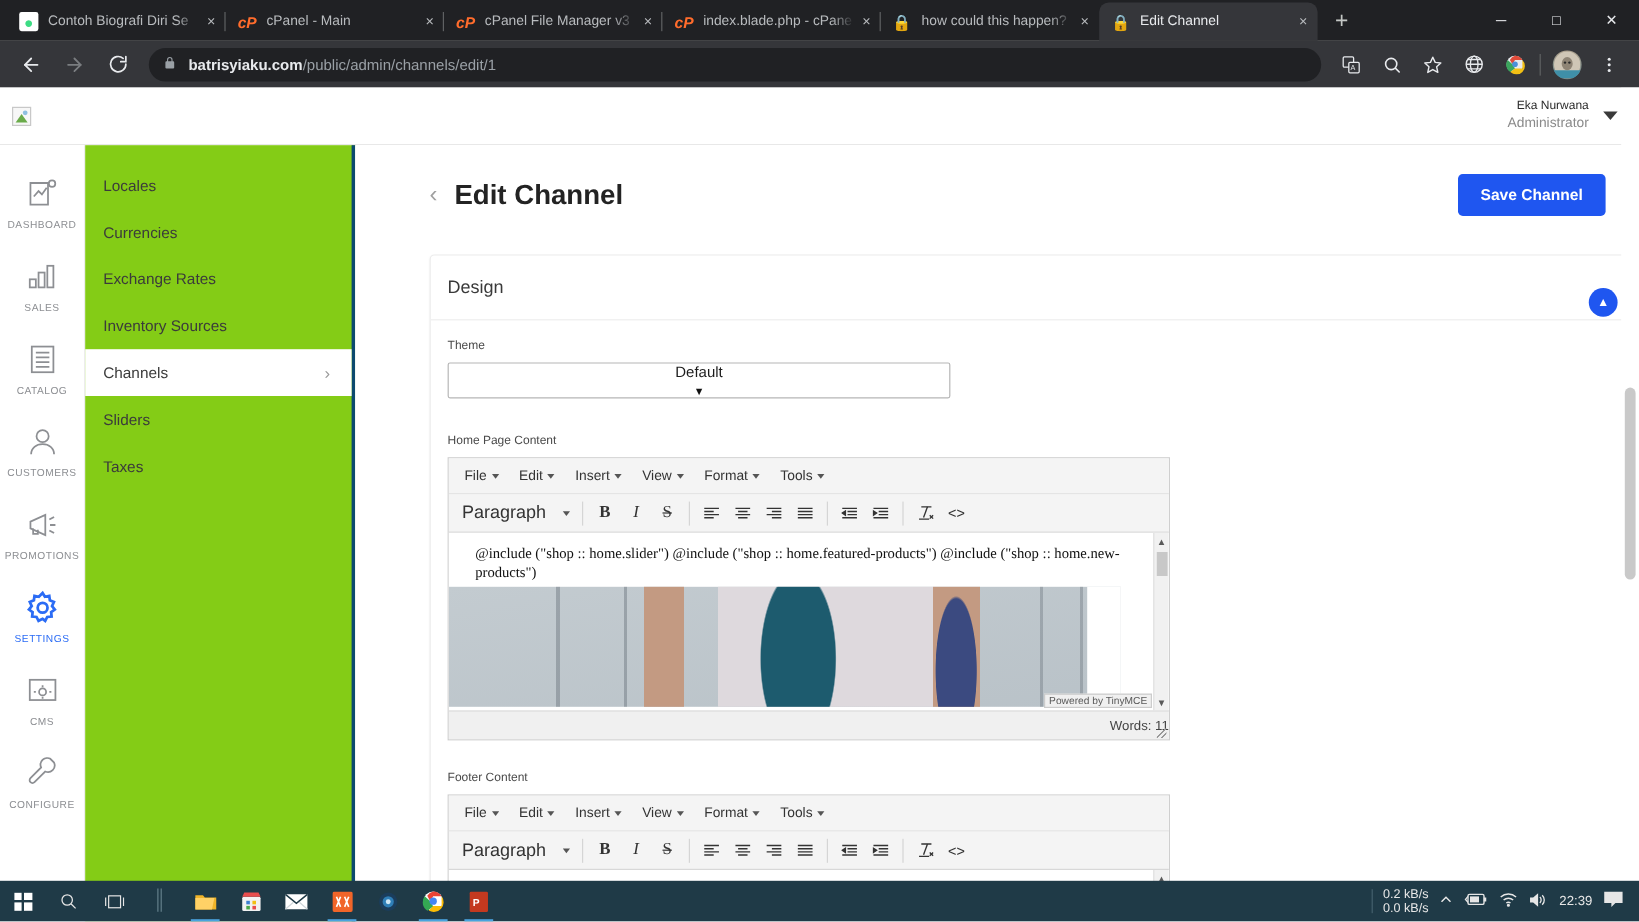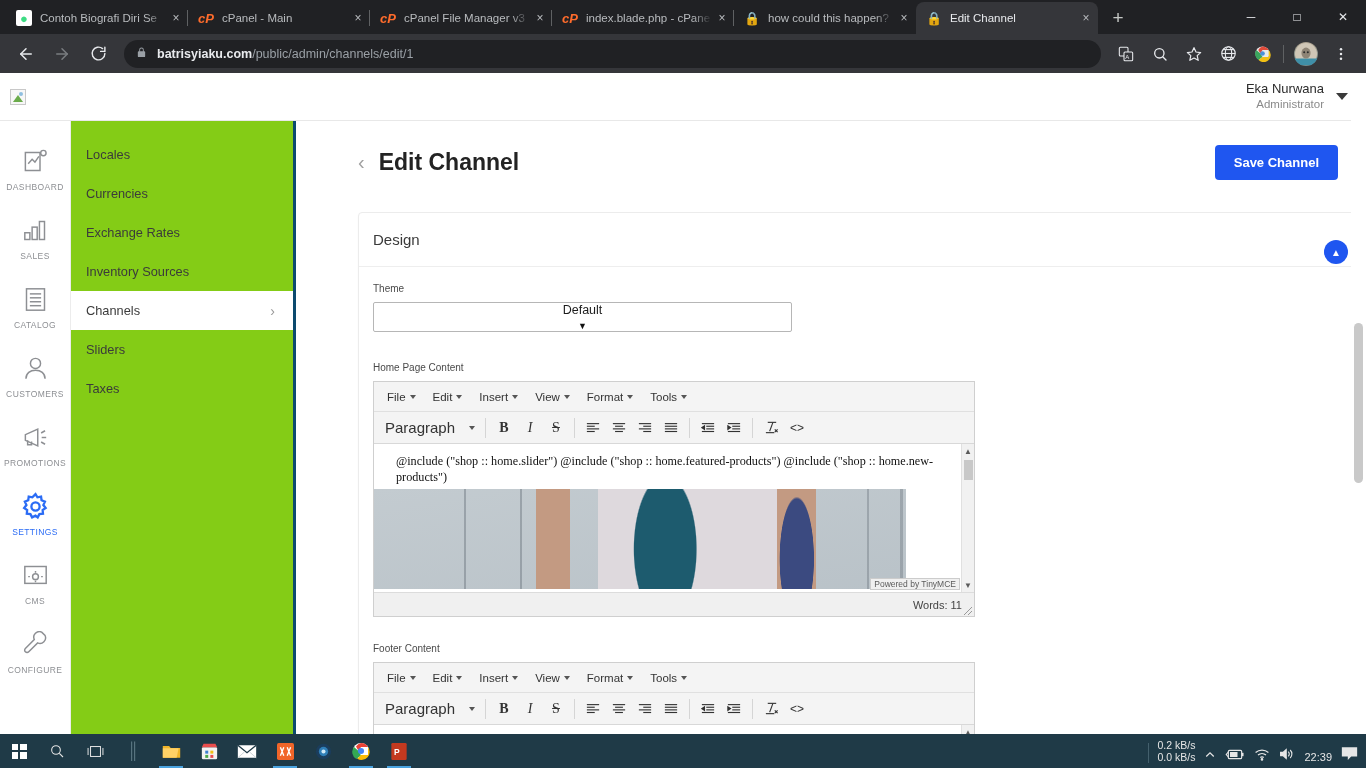--- a/index.html
+++ b/index.html
@@ -101,21 +101,21 @@
     content: ""; position: absolute; left: 2px; bottom: 2px;
     width: 0; height: 0; border-left: 5px solid transparent;
     border-right: 5px solid transparent; border-bottom: 7px solid #6aab4a;
   }
   .broken-img::after {
     content: ""; position: absolute; right: 2px; top: 2px;
     width: 4px; height: 4px; background: #8fbfe0; border-radius: 50%;
   }
   .user-block { display: flex; align-items: center; gap: 12px; }
   .user-text { text-align: right; line-height: 1.25; }
-  .user-name { font-size: 13px; color: #2b2b2b; }
+  .user-name { font-size: 10px; color: #2b2b2b; }
   .user-role { font-size: 11.5px; color: #8a8a8a; }
   .caret-down {
     width: 0; height: 0; border-left: 6px solid transparent;
     border-right: 6px solid transparent; border-top: 7px solid #3a3a3a;
   }
 
   .body-row { display: flex; height: 647px; }
 
   
   .rail {
@@ -243,21 +243,21 @@
     background: #c8c8c8;
   }
   .mce-vscroll .arrow-dn { position: absolute; bottom: 0; width: 100%; }
   .tiny-badge {
     position: absolute; right: 14px; bottom: 2px; font-size: 8.5px;
     color: #5a5a5a; background: #f0f0f0; border: 1px solid #ccc; padding: 0 3px;
   }
   .mce-status {
     height: 24px; background: #f0f0f0; border-top: 1px solid #dcdcdc;
     display: flex; align-items: center; justify-content: flex-end;
-    padding-right: 12px; font-size: 11px; color: #444; position: relative;
+    font-size: 11px; color: #444; position: relative;
   }
   .resize-grip {
     position: absolute; right: 2px; bottom: 1px; width: 8px; height: 8px;
     background:
       linear-gradient(135deg, transparent 45%, #999 45%, #999 55%, transparent 55%),
       linear-gradient(135deg, transparent 70%, #999 70%, #999 80%, transparent 80%);
   }
 
   
   .page-scroll {
@@ -283,22 +283,22 @@
     content: ""; position: absolute; bottom: 0; left: 7px; width: 24px;
     height: 2px; background: #4aa3df;
   }
   .win-logo {
     width: 15px; height: 15px;
     display: grid; grid-template-columns: 1fr 1fr; grid-template-rows: 1fr 1fr;
     gap: 2px;
   }
   .win-logo i { background: #fff; display: block; }
   .tb-right {
-    margin-left: auto; display: flex; align-items: flex-end; gap: 9px;
-    padding-right: 8px; font-size: 11px;
+    margin-left: auto; display: flex; align-items: center; gap: 9px;
+    padding-right: 13px; font-size: 11px;
   }
   .net-speed { line-height: 1.15; text-align: right; font-size: 10.5px; }
   .tb-divider-v { width: 1px; height: 20px; background: #44606d; }
 </style>
 </head>
 <body>
 
 <div class="browser">
 
   <div class="tabstrip">

